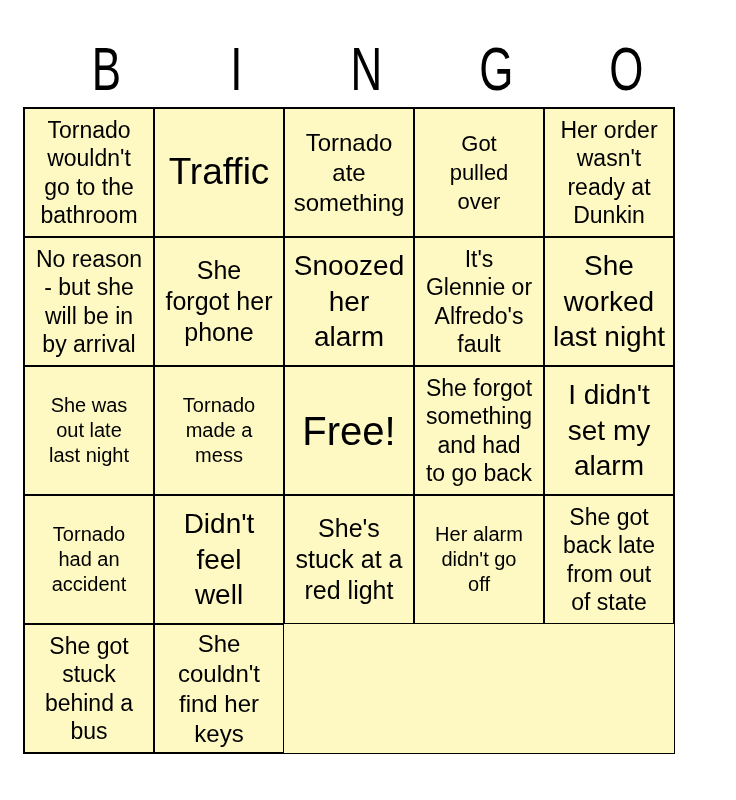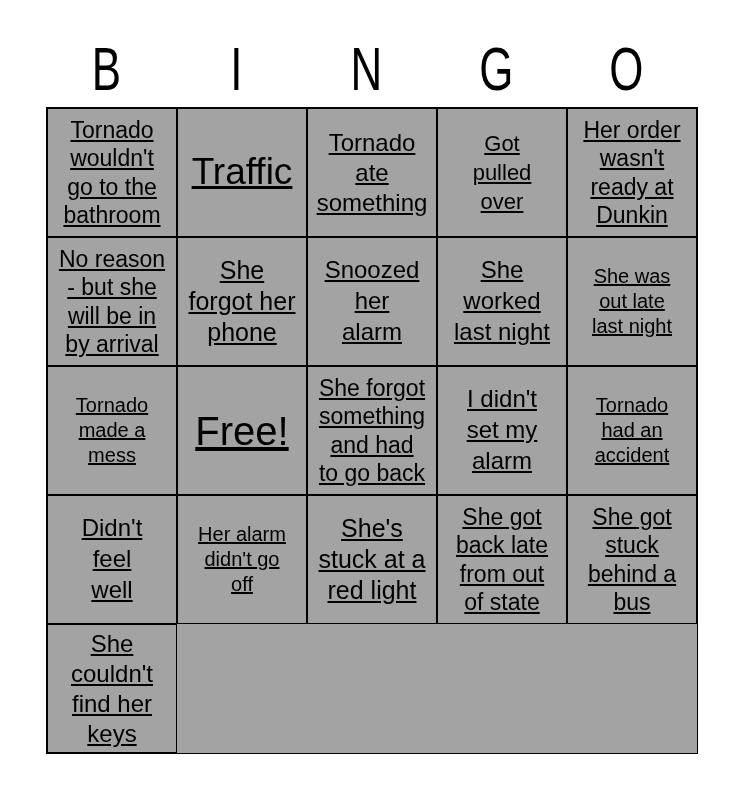--- a/index.html
+++ b/index.html
@@ -25,48 +25,47 @@
     font-size: 61px;
     font-weight: 500;
     line-height: 66px;
     transform: scaleX(0.72);
     letter-spacing: -1px;
   }
 
   
   .grid {
     position: absolute;
-    left: 46px; top: 107px;
+    left: 23px; top: 107px;
     display: grid;
     grid-template-columns: repeat(5, 130px);
     grid-template-rows: repeat(5, 129px);
     border: 1px solid #000000;
-    background: #a3a3a3;
-    text-decoration: underline;
+    background: #fef9c3;
   }
   .cell {
     border: 1px solid #000000;
     display: flex;
     align-items: center;
     justify-content: center;
     text-align: center;
     padding: 2px;
     overflow: hidden;
   }
   .cell .txt {
     white-space: pre-line;
     line-height: 1.22;
     display: block;
     width: 100%;
   }
   .s23 .txt { font-size: 23px; line-height: 1.23; }
   .s24 .txt { font-size: 24px; line-height: 1.25; }
   .s25 .txt { font-size: 25px; line-height: 1.25; }
   .s26 .txt { font-size: 20px; line-height: 1.25; }
-  .s28 .txt { font-size: 24px; line-height: 1.28; }
+  .s28 .txt { font-size: 28px; line-height: 1.28; }
   .s30 .txt { font-size: 22px; line-height: 1.32; }
   .s36 .txt { font-size: 37px; line-height: 1.2; }
   .s40 .txt { font-size: 40px; line-height: 1.25; }
 </style>
 </head>
 <body>
 
 <div class="page">
 
   <div class="title">
@@ -114,20 +113,26 @@
     <div class="cell s25">
         <span class="txt">She
 forgot her
 phone</span>
       </div>
     <div class="cell s28">
         <span class="txt">Snoozed
 her
 alarm</span>
       </div>
+    <div class="cell s23">
+        <span class="txt">It's
+Glennie or
+Alfredo's
+fault</span>
+      </div>
     <div class="cell s28">
         <span class="txt">She
 worked
 last night</span>
       </div>
 
     <div class="cell s26">
         <span class="txt">She was
 out late
 last night</span>
@@ -156,29 +161,29 @@
         <span class="txt">Tornado
 had an
 accident</span>
       </div>
     <div class="cell s28">
         <span class="txt">Didn't
 feel
 well</span>
       </div>
 
-    <div class="cell s26">
-        <span class="txt">Her alarm
-didn't go
-off</span>
-      </div>
     <div class="cell s25">
         <span class="txt">She's
 stuck at a
 red light</span>
+      </div>
+    <div class="cell s26">
+        <span class="txt">Her alarm
+didn't go
+off</span>
       </div>
     <div class="cell s23">
         <span class="txt">She got
 back late
 from out
 of state</span>
       </div>
     <div class="cell s23">
         <span class="txt">She got
 stuck

